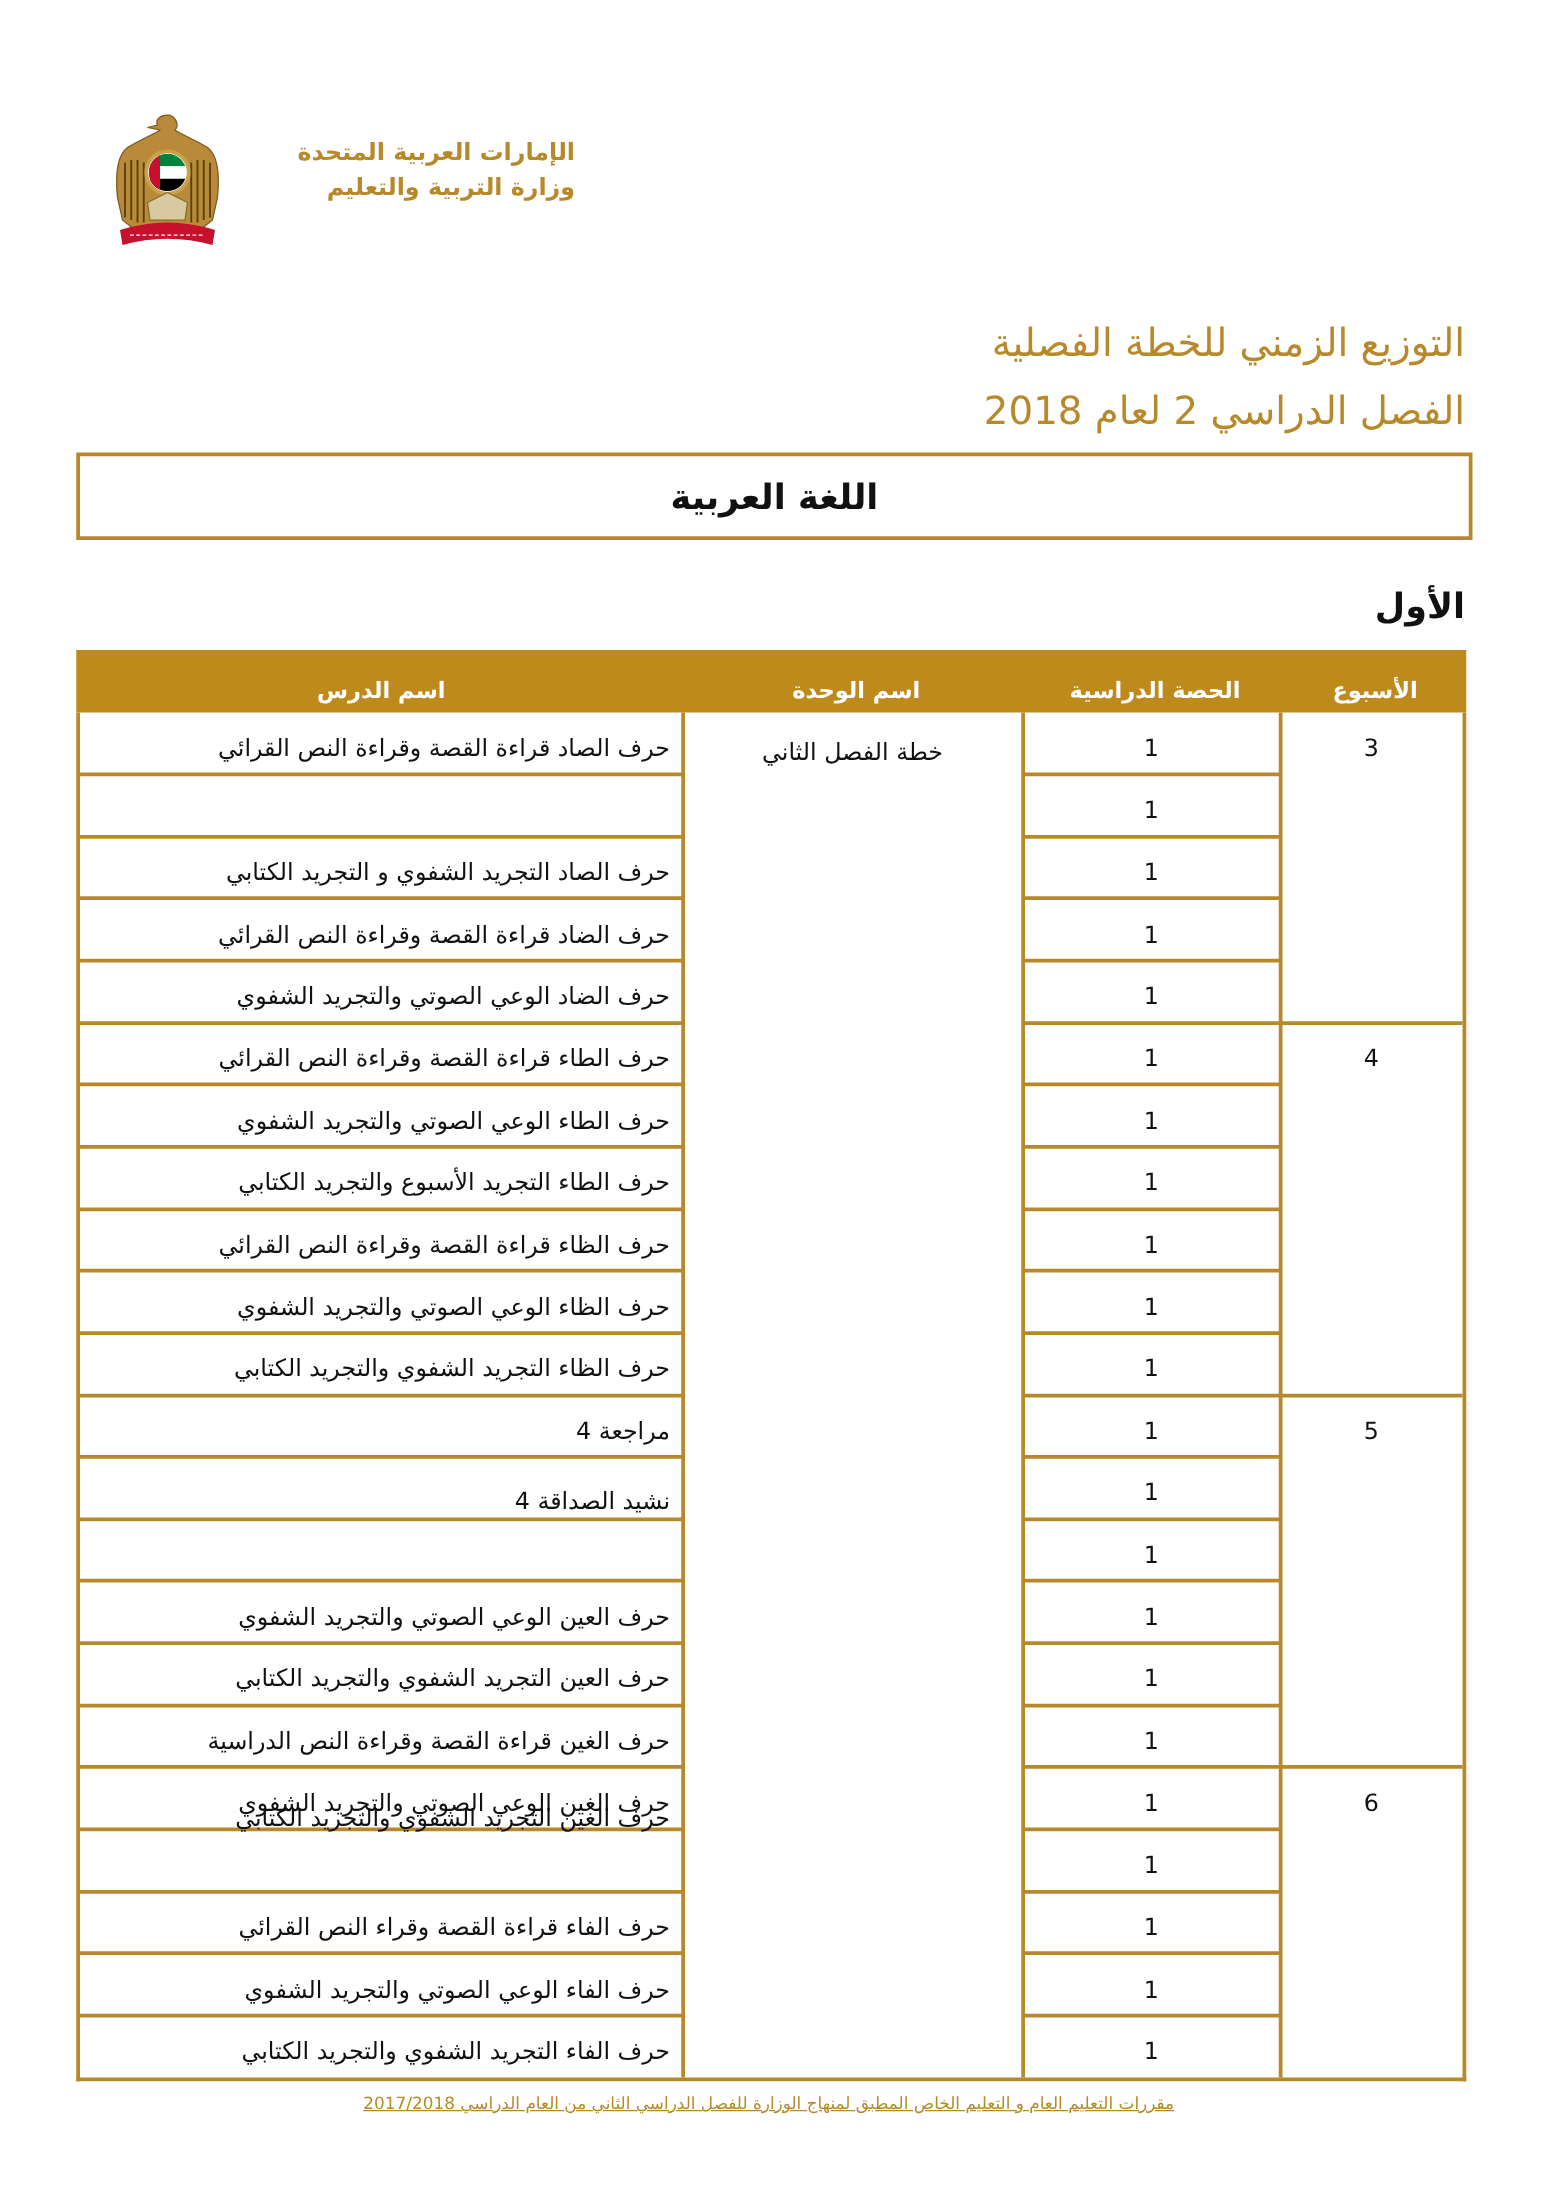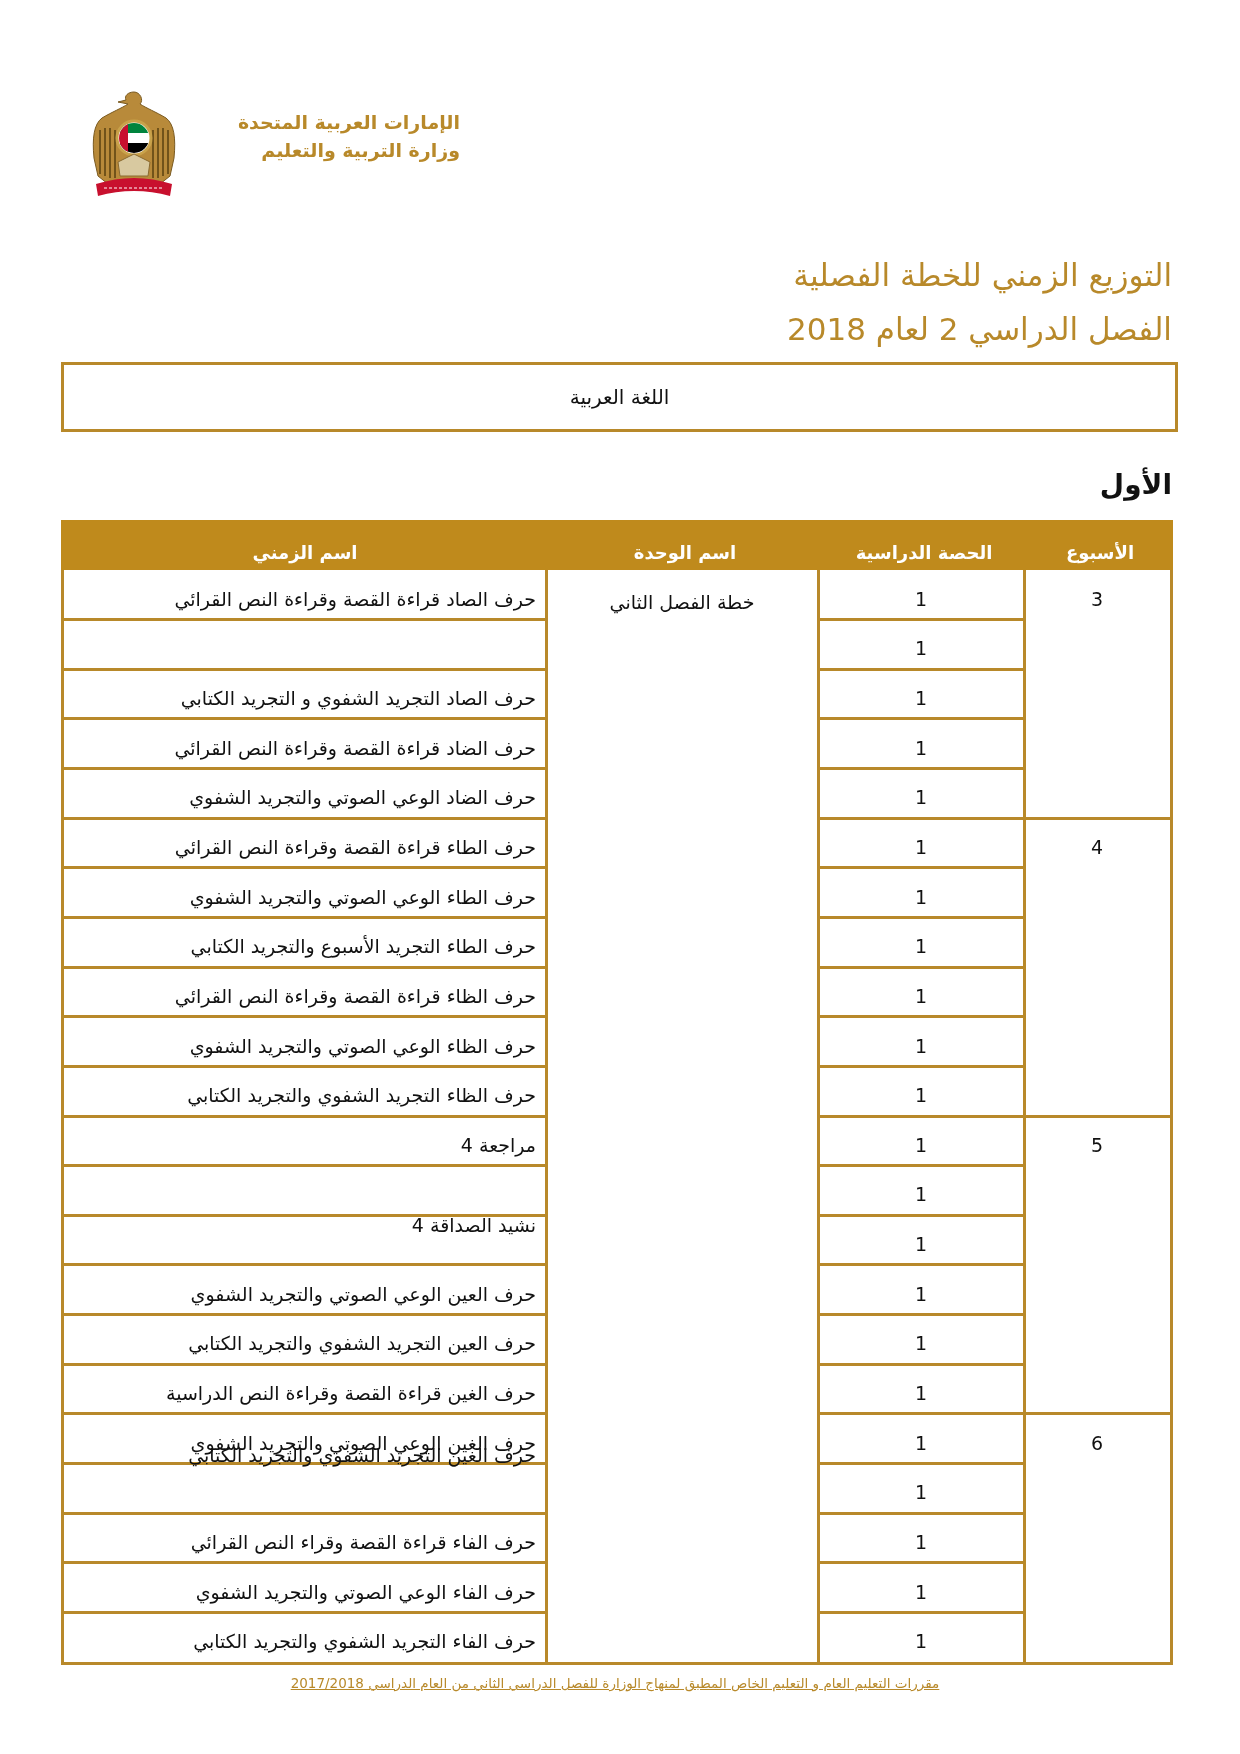--- a/index.html
+++ b/index.html
@@ -5,21 +5,21 @@
   * { box-sizing: border-box; margin: 0; padding: 0; }
   html, body { width: 1240px; height: 1754px; background: #ffffff; overflow: hidden; }
   body { position: relative; font-family: "DejaVu Sans", sans-serif; color: #111; }
 
   .logo { position: absolute; left: 88px; top: 88px; width: 92px; height: 116px; }
   .ministry { position: absolute; left: 200px; top: 108px; width: 260px; direction: rtl; text-align: right; color: #b8892a; font-weight: bold; font-size: 19px; line-height: 28px; letter-spacing: 0.5px; }
 
   .doc-title { position: absolute; right: 68px; top: 248px; direction: rtl; text-align: right; color: #b8892a; font-size: 31px; line-height: 54px; font-family: "DejaVu Sans", sans-serif; }
 
   .subject-box { position: absolute; left: 61px; top: 362px; width: 1117px; height: 70px; border: 3px solid #b8892a; display: flex; align-items: center; justify-content: center; }
-  .subject-box span { font-weight: normal; font-size: 20px; direction: rtl; }
+  .subject-box span { font-weight: bold; font-size: 28px; direction: rtl; }
 
   .section-label { position: absolute; right: 68px; top: 468px; font-weight: bold; font-size: 28px; direction: rtl; }
 
   .table { position: absolute; left: 61px; top: 520px; width: 1112px; direction: rtl; }
   .thead { display: flex; height: 50px; background: #bf8a1c; }
   .th { color: #fff; font-weight: bold; font-size: 18px; display: flex; align-items: center; justify-content: center; padding-top: 14px; }
   .c-week { width: 146px; }
   .c-period { width: 206px; }
   .c-unit { width: 272px; }
   .c-lesson { width: 488px; }
@@ -82,21 +82,21 @@
   <span>اللغة العربية</span>
 </div>
 
 <div class="section-label">الأول</div>
 
 <div class="table">
   <div class="thead">
     <div class="th c-week">الأسبوع</div>
     <div class="th c-period">الحصة الدراسية</div>
     <div class="th c-unit">اسم الوحدة</div>
-    <div class="th c-lesson">اسم الزمني</div>
+    <div class="th c-lesson">اسم الدرس</div>
   </div>
   <div class="tbody" id="tbody">
     <div class="cell unit" style="top:0">خطة الفصل الثاني</div>
   <div class="col-line" style="right: 144.5px;"></div>
       <div class="col-line" style="right: 350.5px;"></div>
       <div class="col-line" style="right: 622.5px;"></div>
       <div class="cell period" style="top: 0px;">1</div>
       <div class="cell lesson" style="top: 0px;">حرف الصاد قراءة القصة  وقراءة النص القرائي</div>
       <div class="row-line" style="top: 48.1364px; right: 146px; width: 206px;"></div>
       <div class="row-line" style="top: 48.1364px; right: 624px; width: 484px;"></div>
@@ -137,21 +137,21 @@
       <div class="row-line" style="top: 494.864px; right: 624px; width: 484px;"></div>
       <div class="cell period" style="top: 496.364px;">1</div>
       <div class="cell lesson" style="top: 496.364px;">حرف الظاء التجريد الشفوي والتجريد الكتابي</div>
       <div class="row-line" style="top: 544.5px; right: 0px; width: 352px;"></div>
       <div class="row-line" style="top: 544.5px; right: 624px; width: 484px;"></div>
       <div class="cell period" style="top: 546px;">1</div>
       <div class="cell lesson" style="top: 546px;">مراجعة 4</div>
       <div class="row-line" style="top: 594.136px; right: 146px; width: 206px;"></div>
       <div class="row-line" style="top: 594.136px; right: 624px; width: 484px;"></div>
       <div class="cell period" style="top: 595.636px;">1</div>
-      <div class="cell lesson" style="top: 626px;">نشيد الصداقة 4</div>
+      <div class="cell lesson" style="top: 602px;">نشيد الصداقة 4</div>
       <div class="row-line" style="top: 643.773px; right: 146px; width: 206px;"></div>
       <div class="row-line" style="top: 643.773px; right: 624px; width: 484px;"></div>
       <div class="cell period" style="top: 645.273px;">1</div>
       <div class="row-line" style="top: 693.409px; right: 146px; width: 206px;"></div>
       <div class="row-line" style="top: 693.409px; right: 624px; width: 484px;"></div>
       <div class="cell period" style="top: 694.909px;">1</div>
       <div class="cell lesson" style="top: 694.909px;">حرف العين الوعي الصوتي والتجريد الشفوي</div>
       <div class="row-line" style="top: 743.045px; right: 146px; width: 206px;"></div>
       <div class="row-line" style="top: 743.045px; right: 624px; width: 484px;"></div>
       <div class="cell period" style="top: 744.545px;">1</div>

